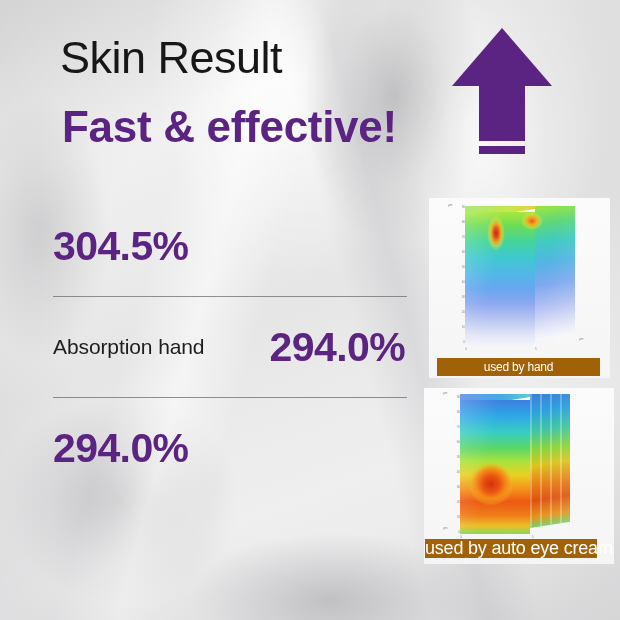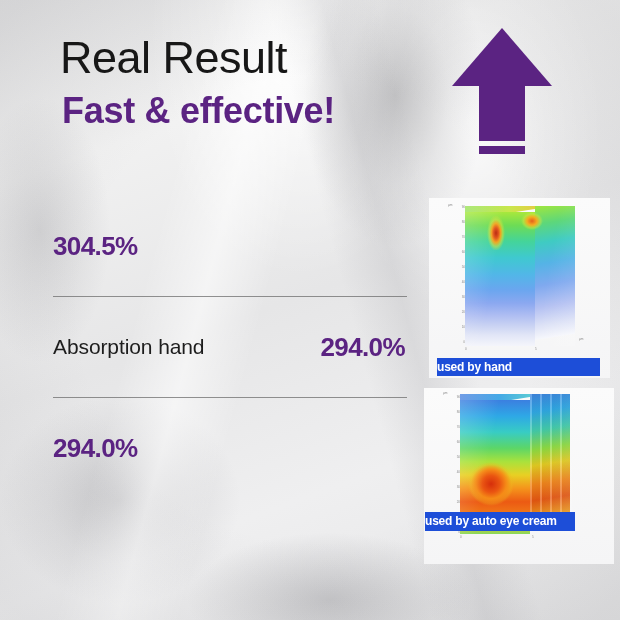--- a/index.html
+++ b/index.html
@@ -73,22 +73,22 @@
     font-size: 45px;
     line-height: 1.05;
     letter-spacing: -0.5px;
     color: #171717;
     font-weight: 400;
     white-space: nowrap;
   }
   .subhead {
     position: absolute;
     left: 62px;
-    top: 92px;
-    font-size: 36px;
+    top: 104px;
+    font-size: 44px;
     line-height: 1.05;
     letter-spacing: -0.3px;
     color: #5b2382;
     font-weight: 700;
     white-space: nowrap;
   }
 
   
   .arrow-wrap {
     position: absolute;
@@ -140,21 +140,21 @@
   }
   .stat-label {
     font-size: 21px;
     line-height: 1.45;
     color: #1d1d1d;
     font-weight: 400;
     max-width: 160px;
     letter-spacing: -0.1px;
   }
   .stat-value {
-    font-size: 26px;
+    font-size: 41px;
     font-weight: 700;
     color: #5b2382;
     letter-spacing: -0.6px;
     white-space: nowrap;
     padding-right: 2px;
   }
   .divider {
     height: 1px;
     width: 100%;
     background: #6e6e6e;
@@ -350,60 +350,60 @@
   .xtick {
     position: absolute;
     font-size: 3px;
     color: #8a8a8a;
     line-height: 1;
   }
 
   
   .hm-caption {
     position: absolute;
-    background: #1d4ed8;
+    background: #a16207;
     color: #ffffff;
-    font-weight: 700;
-    text-align: left;
+    font-weight: 400;
+    text-align: center;
     letter-spacing: -0.2px;
     white-space: nowrap;
   }
   .cap-a {
     left: 437px;
     top: 358px;
     width: 163px;
     height: 18px;
     line-height: 18px;
     font-size: 12px;
   }
   .cap-b {
     left: 425px;
-    top: 512px;
-    width: 150px;
+    top: 539px;
+    width: 172px;
     height: 19px;
     line-height: 19px;
-    font-size: 12px;
+    font-size: 18px;
   }
 </style>
 </head>
 <body>
 
 <div id="poster">
 
   <div class="bg-layer bg-base"></div>
   <div class="bg-layer bg-sheen1"></div>
   <div class="bg-layer bg-sheen2"></div>
   <div class="bg-layer bg-shade1"></div>
   <div class="bg-layer bg-shade2"></div>
   <div class="bg-layer bg-shade3"></div>
   <div class="bg-layer bg-shade4"></div>
   <div class="bg-layer bg-swirl"></div>
   <div class="bg-layer bg-vignette"></div>
 
-  <div class="headline">Real Result</div>
+  <div class="headline">Skin Result</div>
   <div class="subhead">Fast &amp; effective!</div>
 
   <div class="arrow-wrap">
     <div class="arrow-head"></div>
     <div class="arrow-shaft"></div>
     <div class="arrow-base"></div>
   </div>
 
   <div class="stats">
 

